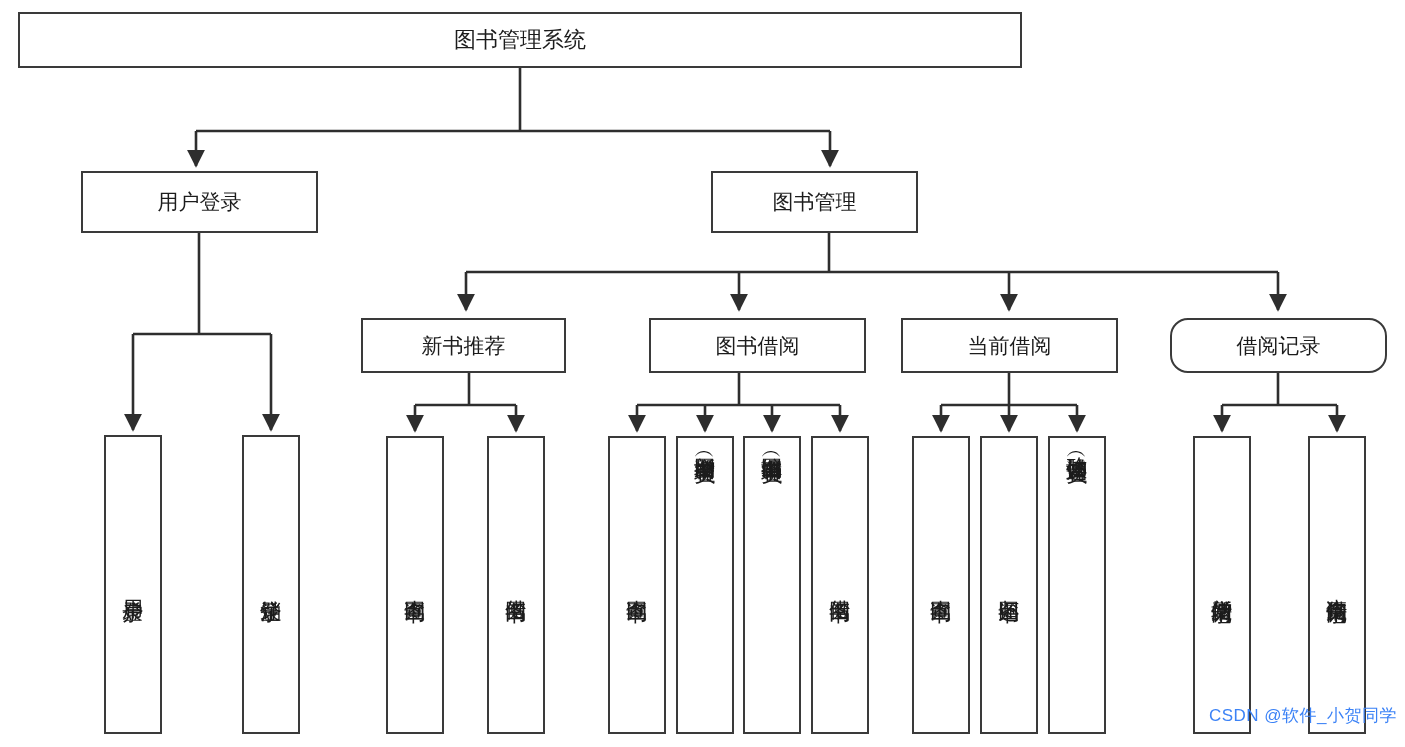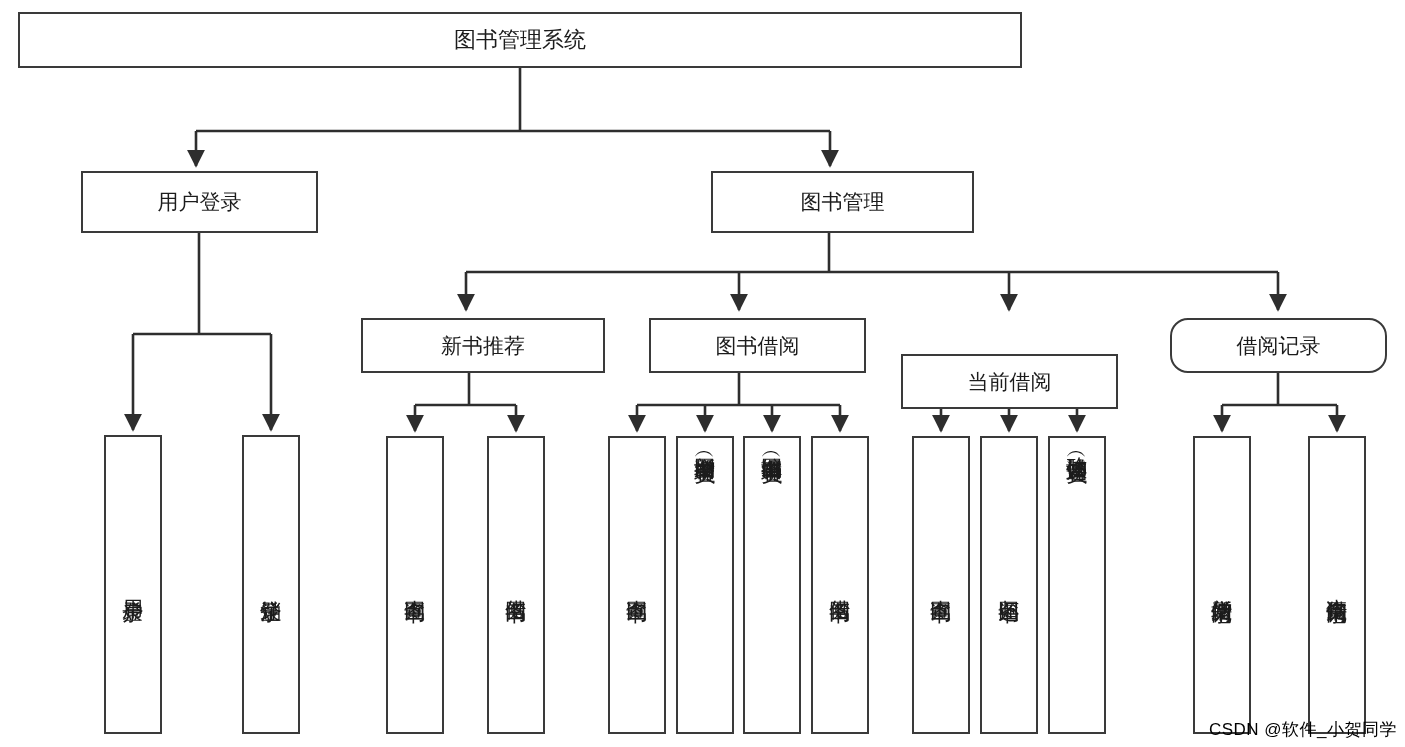--- a/index.html
+++ b/index.html
@@ -53,23 +53,23 @@
     position: absolute;
     left: 0;
     top: 0;
     width: 1405px;
     height: 747px;
     pointer-events: none;
   }
   .watermark {
     position: absolute;
     right: 8px;
-    bottom: 6px;
+    bottom: 20px;
     font-size: 17px;
-    color: #000000;
+    color: #3b82f6;
     letter-spacing: 0.5px;
     white-space: nowrap;
   }
 </style>
 </head>
 <body>
 
 <div id="canvas">
 
   <svg class="edges" viewBox="0 0 1405 747" width="1405" height="747">
@@ -122,31 +122,31 @@
     </g>
   </svg>
 
   <div class="node root" style="left:18px; top:12px; width:1004px; height:56px;">
     <span>图书管理系统</span>
   </div>
 
   <div class="node level2" style="left:81px; top:171px; width:237px; height:62px;">
     <span>用户登录</span>
   </div>
-  <div class="node level2" style="left:711px; top:171px; width:263px; height:62px;">
+  <div class="node level2" style="left:711px; top:171px; width:207px; height:62px;">
     <span>图书管理</span>
   </div>
 
-  <div class="node level2" style="left:361px; top:318px; width:244px; height:55px;">
+  <div class="node level2" style="left:361px; top:318px; width:205px; height:55px;">
     <span>新书推荐</span>
   </div>
   <div class="node level2" style="left:631px; top:318px; width:217px; height:55px;margin-left:18px;">
     <span>图书借阅</span>
   </div>
-  <div class="node level2" style="left:901px; top:318px; width:217px; height:55px;margin-top:36px;">
+  <div class="node level2" style="left:901px; top:318px; width:217px; height:55px;">
     <span>当前借阅</span>
   </div>
   <div class="node level2" style="left:1170px; top:318px; width:217px; height:55px;border-radius:18px;">
     <span>借阅记录</span>
   </div>
 
   <div class="node leaf" style="left:104px; top:435px; width:58px; height:299px;">
     <span class="vtext">用户登录</span>
   </div>
   <div class="node leaf" style="left:242px; top:435px; width:58px; height:299px;">

